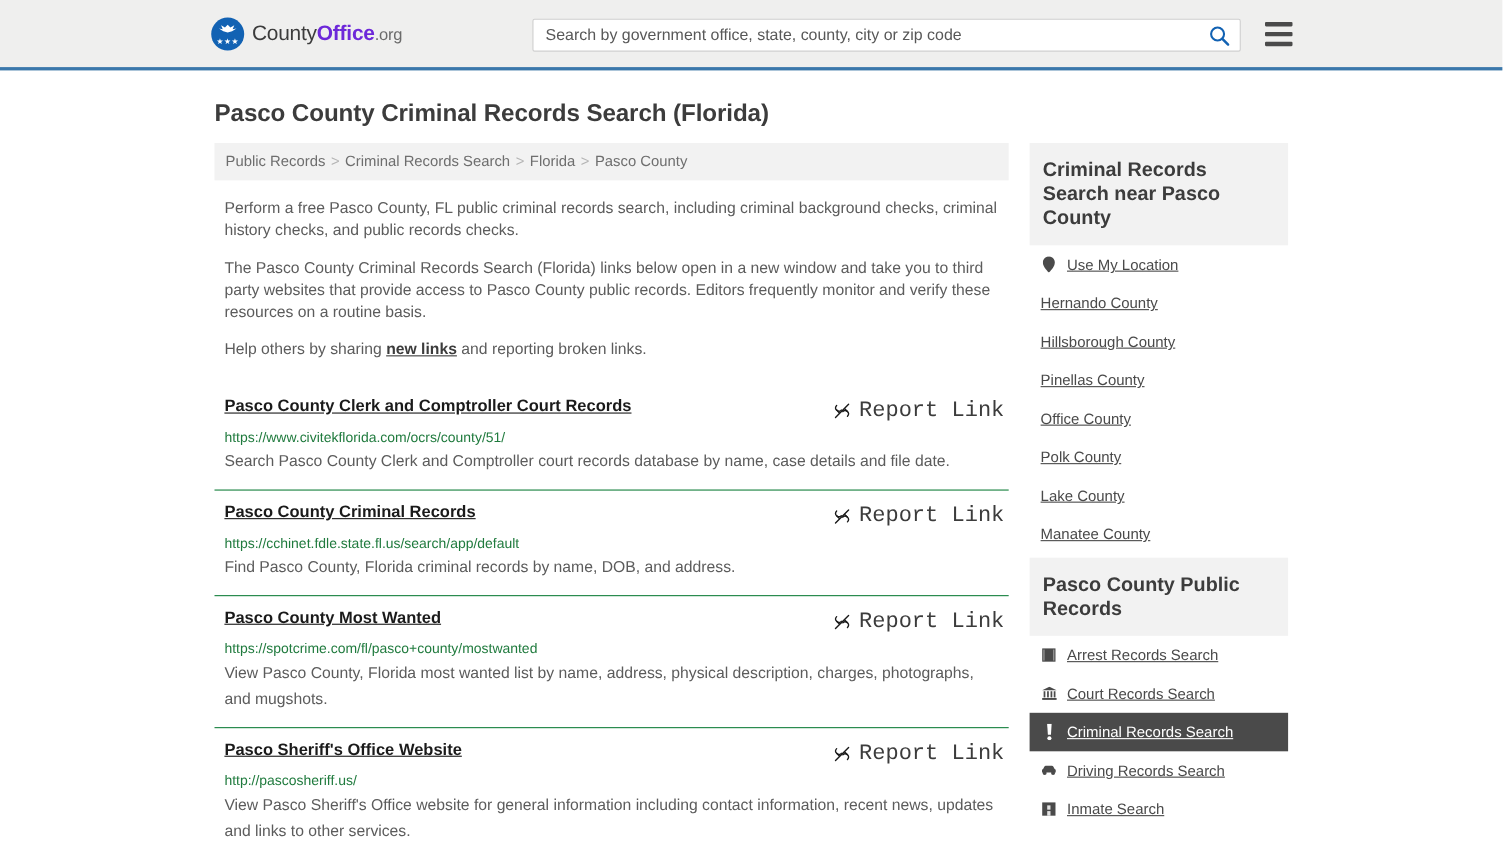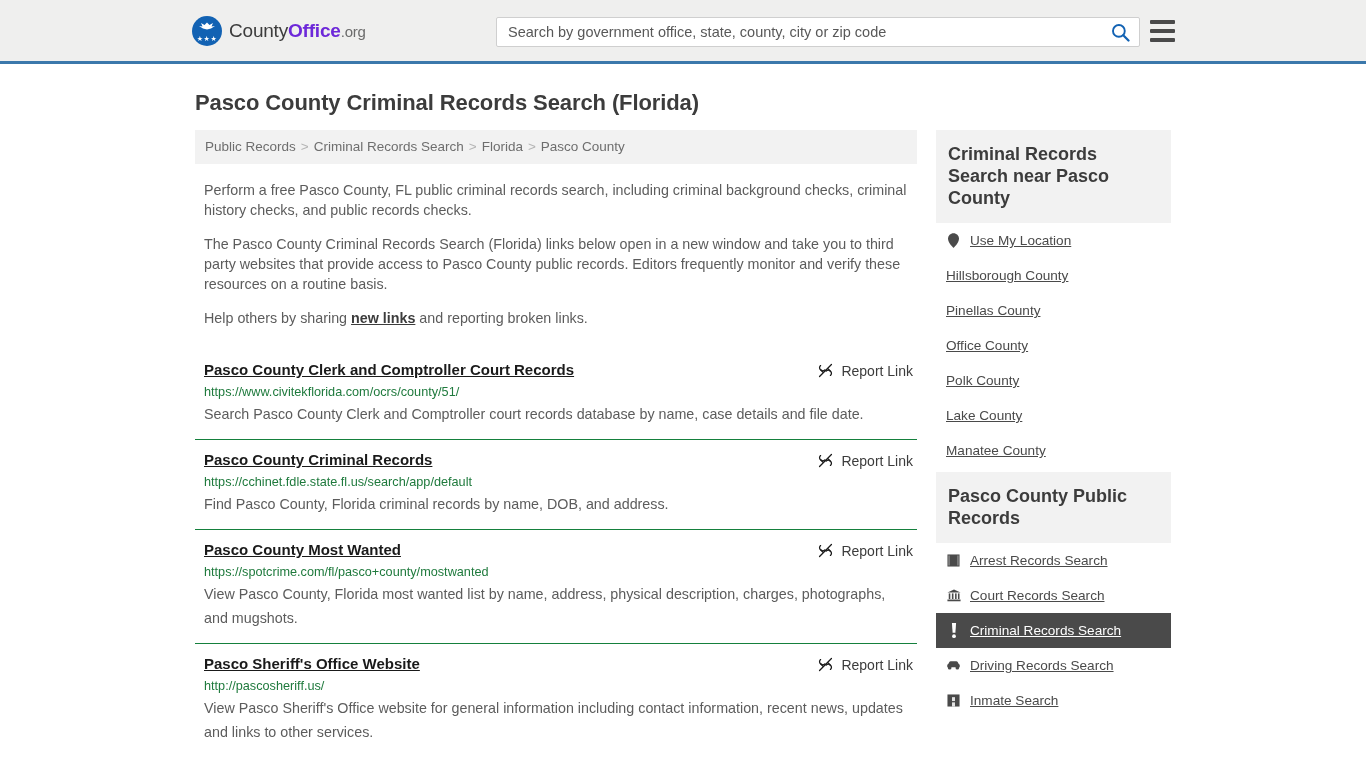--- a/index.html
+++ b/index.html
@@ -55,21 +55,21 @@
     font-size: 19px;
     letter-spacing: -0.2px;
     white-space: nowrap;
   }
   .logo-text .t-county { color: #3c3c3c; }
   .logo-text .t-office { color: #6d28d9; font-weight: bold; }
   .logo-text .t-org { color: #6b6b6b; font-size: 15px; }
 
   .search-area {
     position: absolute;
-    left: 496px;
+    left: 484px;
     top: 17px;
     width: 644px;
     height: 30px;
     display: flex;
     align-items: flex-start;
     background: #ffffff;
     border: 1px solid #cfcfcf;
     border-radius: 2px;
   }
   .search-input {
@@ -183,22 +183,23 @@
     text-decoration: underline;
     line-height: 18px;
   }
   .report-link {
     display: flex;
     align-items: center;
     gap: 7px;
     flex: 0 0 auto;
     text-decoration: none;
     color: #3c3c3c;
-    font-size: 14px;
+    font-size: 20px;
     padding-top: 1px;
+    font-family: Liberation Mono, monospace;
   }
   .report-link .rl-label { color: #3c3c3c; }
   .result-url {
     display: block;
     font-size: 12.7px;
     color: #1f7a3d;
     margin-top: 6px;
     line-height: 15px;
     text-decoration: none;
     word-break: break-all;
@@ -388,20 +389,25 @@
                 <span class="side-icon">
                   <svg width="11" height="15" viewBox="0 0 12 16" xmlns="http://www.w3.org/2000/svg">
                     <path d="M6 0 C2.7 0 0 2.7 0 6 C0 10.5 6 16 6 16 C6 16 12 10.5 12 6 C12 2.7 9.3 0 6 0 Z" fill="#4a4a4a"></path>
                   </svg>
                 </span>
                 <span class="si-label">Use My Location</span>
               </a>
             </li>
             <li>
               <a class="side-item no-icon" href="#">
+                <span class="si-label">Hernando County</span>
+              </a>
+            </li>
+            <li>
+              <a class="side-item no-icon" href="#">
                 <span class="si-label">Hillsborough County</span>
               </a>
             </li>
             <li>
               <a class="side-item no-icon" href="#">
                 <span class="si-label">Pinellas County</span>
               </a>
             </li>
             <li>
               <a class="side-item no-icon" href="#">

